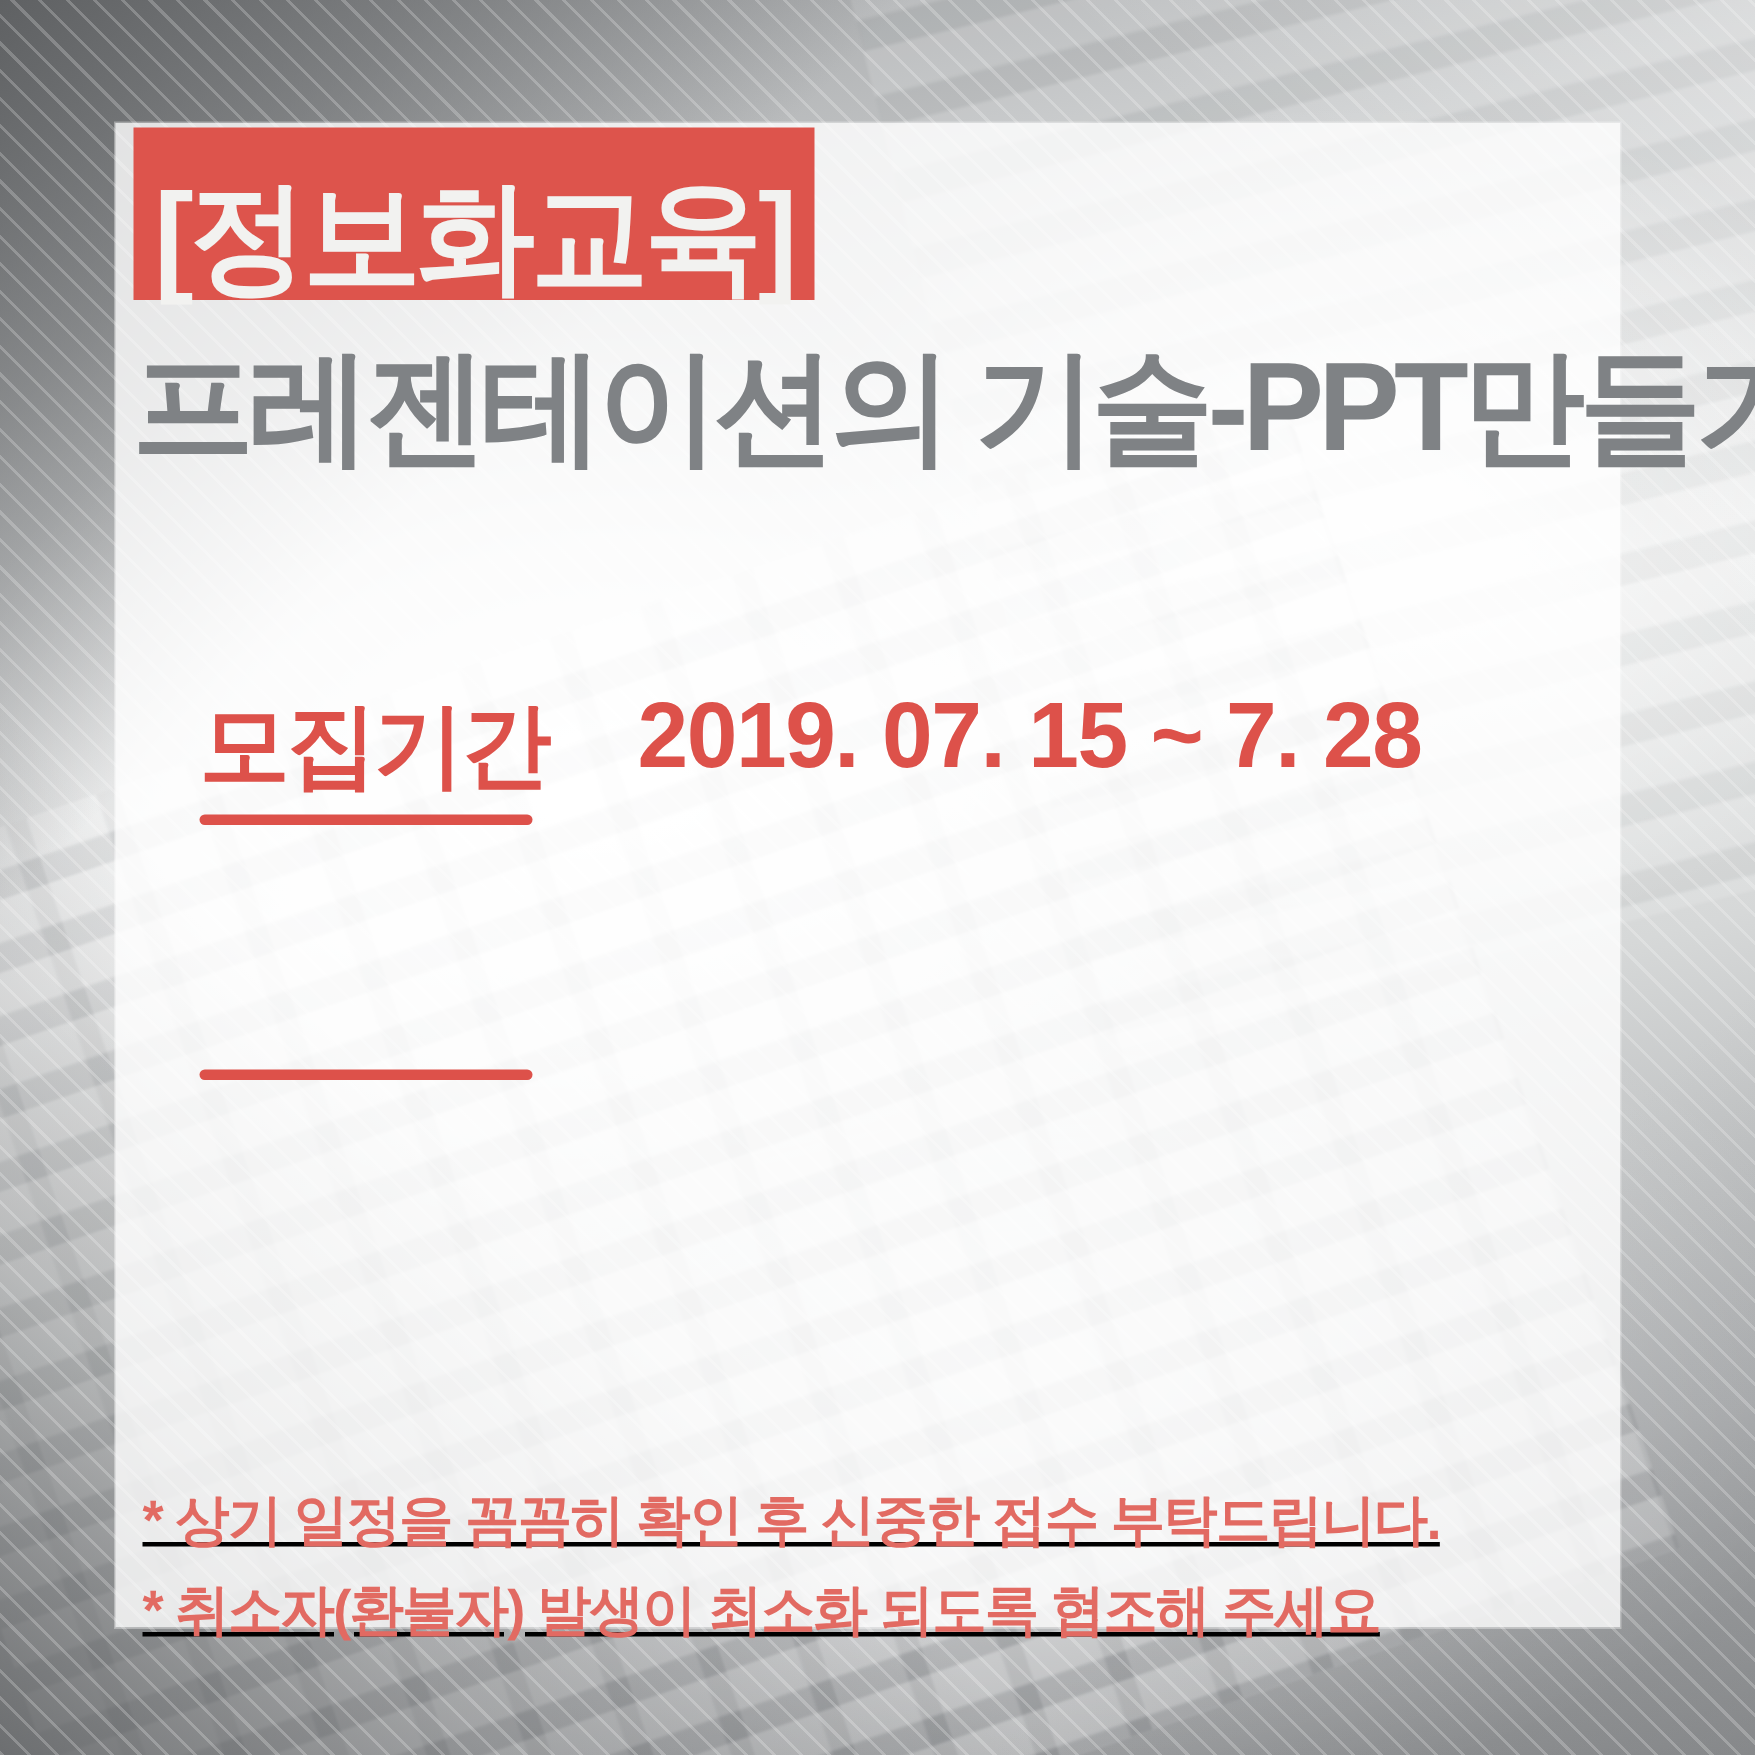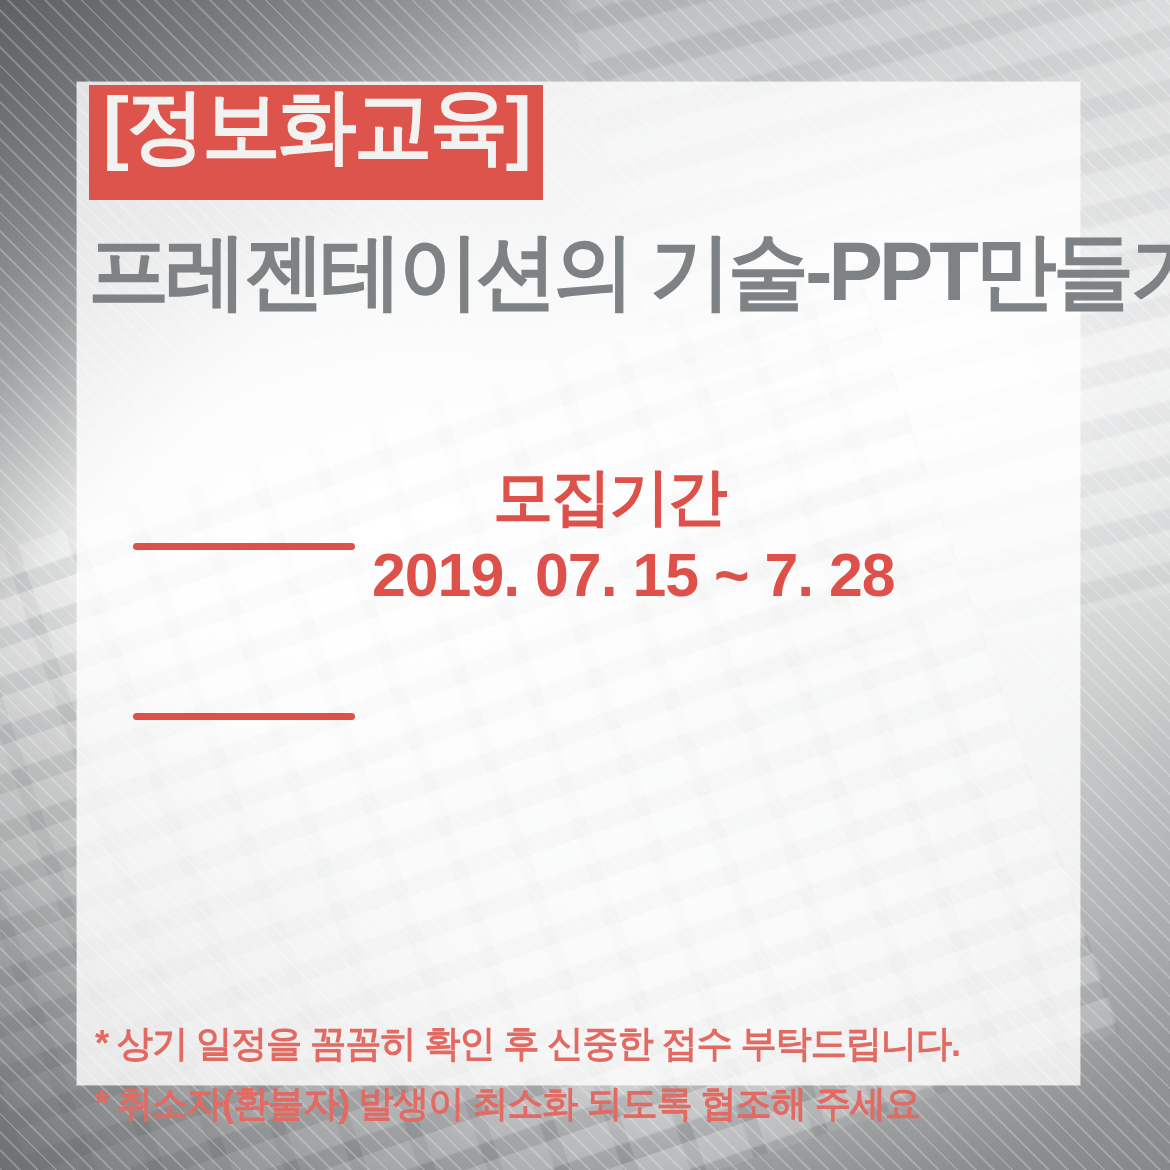--- a/index.html
+++ b/index.html
@@ -114,21 +114,21 @@
   }
 
   .badge {
     position: absolute;
     left: 89px;
     top: 85px;
     width: 454px;
     height: 115px;
     background: #dd544c;
     display: flex;
-    align-items: flex-start;
+    align-items: flex-end;
     justify-content: center;
   }
   .badge-text {
     color: #f2f2f0;
     font-size: 82px;
     font-weight: bold;
     letter-spacing: -3px;
     line-height: 1;
     white-space: nowrap;
     transform: scaleX(0.96);
@@ -154,22 +154,21 @@
     left: 133px;
     top: 455px;
     width: 960px;
   }
   .row {
     position: relative;
     height: 170px;
   }
   .row-inner {
     display: flex;
-    align-items: center;
-    flex-direction: column;
+    align-items: flex-start;
   }
   .row-label {
     position: relative;
     color: #dd514a;
     font-size: 62px;
     font-weight: bold;
     letter-spacing: -2px;
     white-space: nowrap;
     transform: scaleX(0.97);
     transform-origin: left center;
@@ -191,22 +190,23 @@
     white-space: nowrap;
     margin-left: 52px;
     transform: scaleX(0.98);
     transform-origin: left center;
   }
 
   
   .notes {
     position: absolute;
     left: 95px;
-    top: 1014px;
+    top: 984px;
     width: 960px;
+    text-decoration: underline;
   }
   .note {
     color: #e26a62;
     font-size: 37px;
     font-weight: bold;
     letter-spacing: -1.2px;
     line-height: 1.62;
     white-space: nowrap;
     transform: scaleX(0.98);
     transform-origin: left center;

